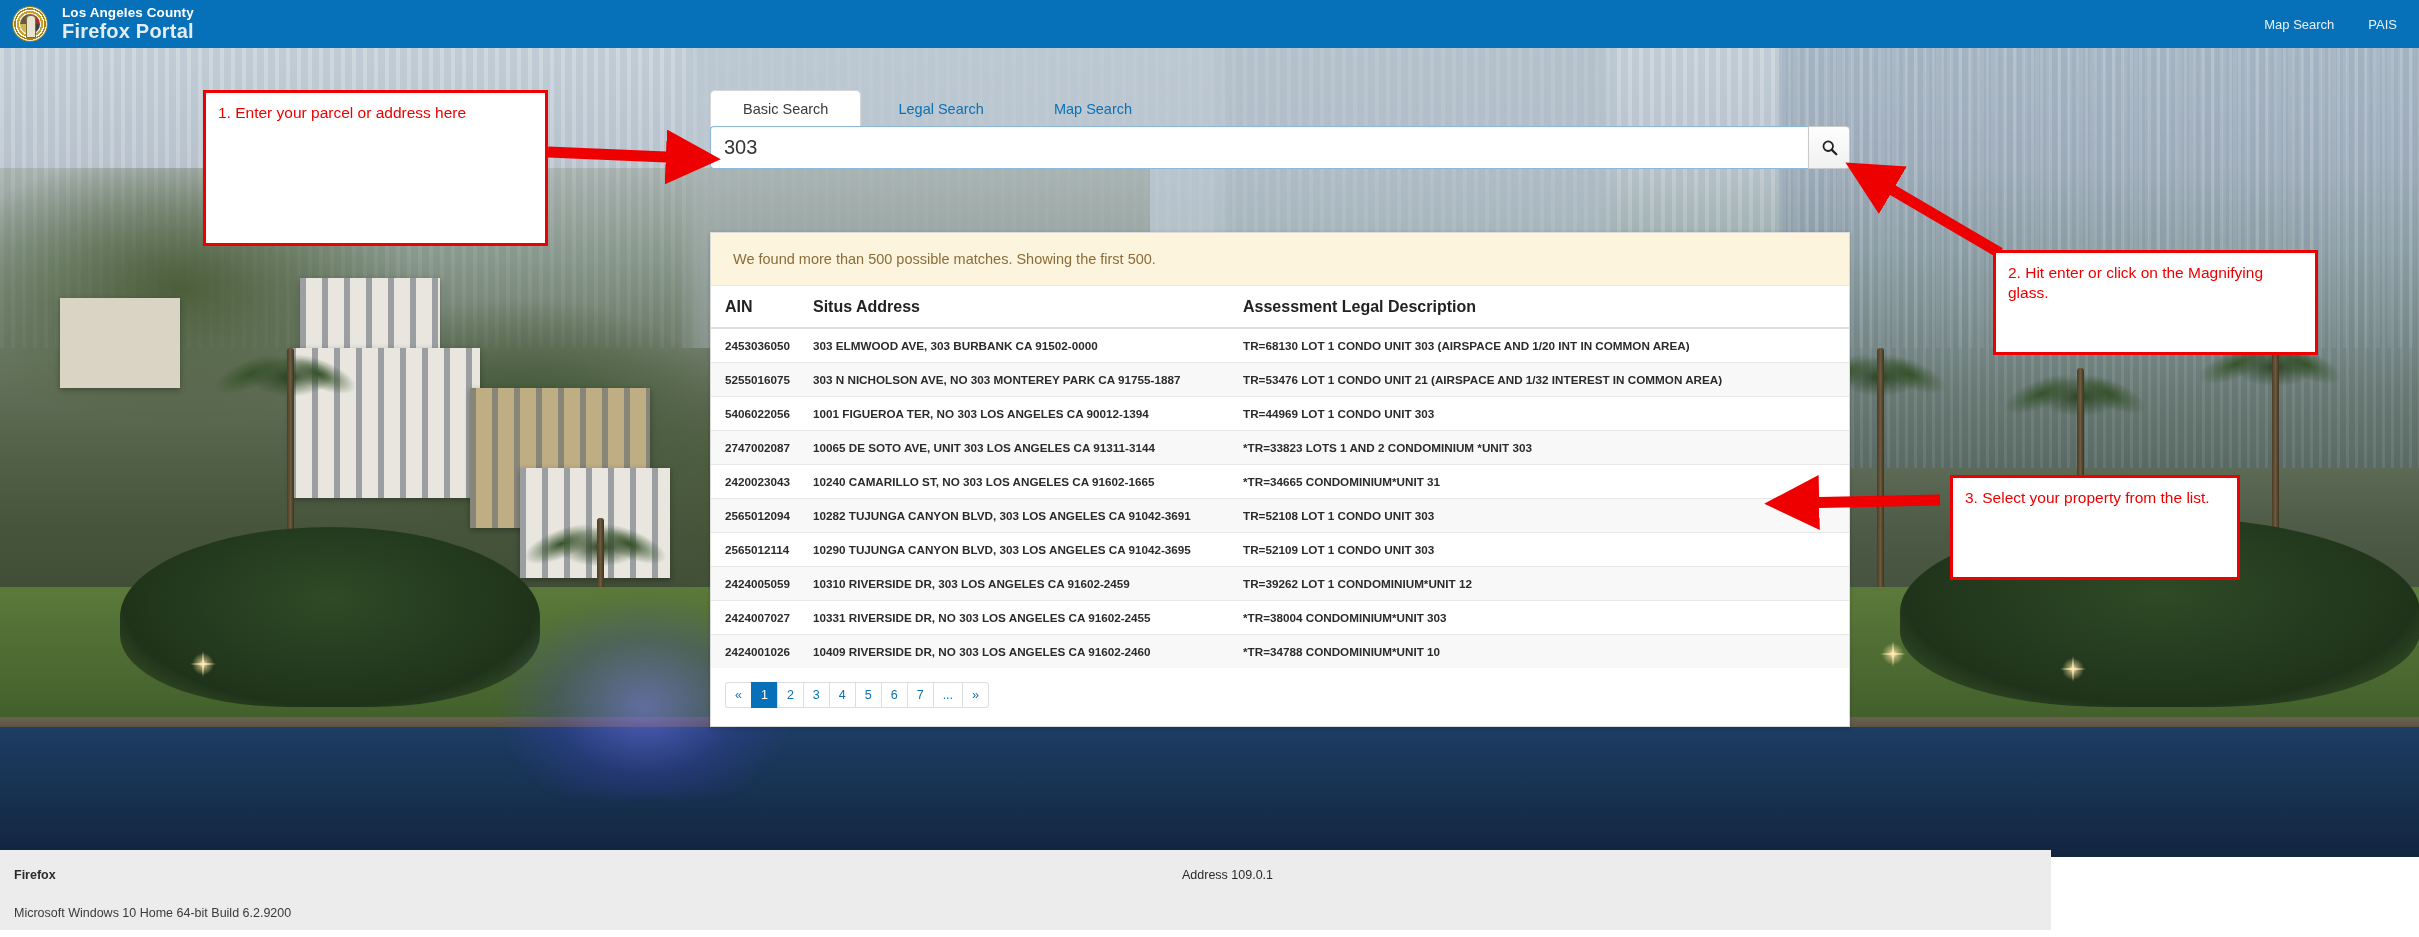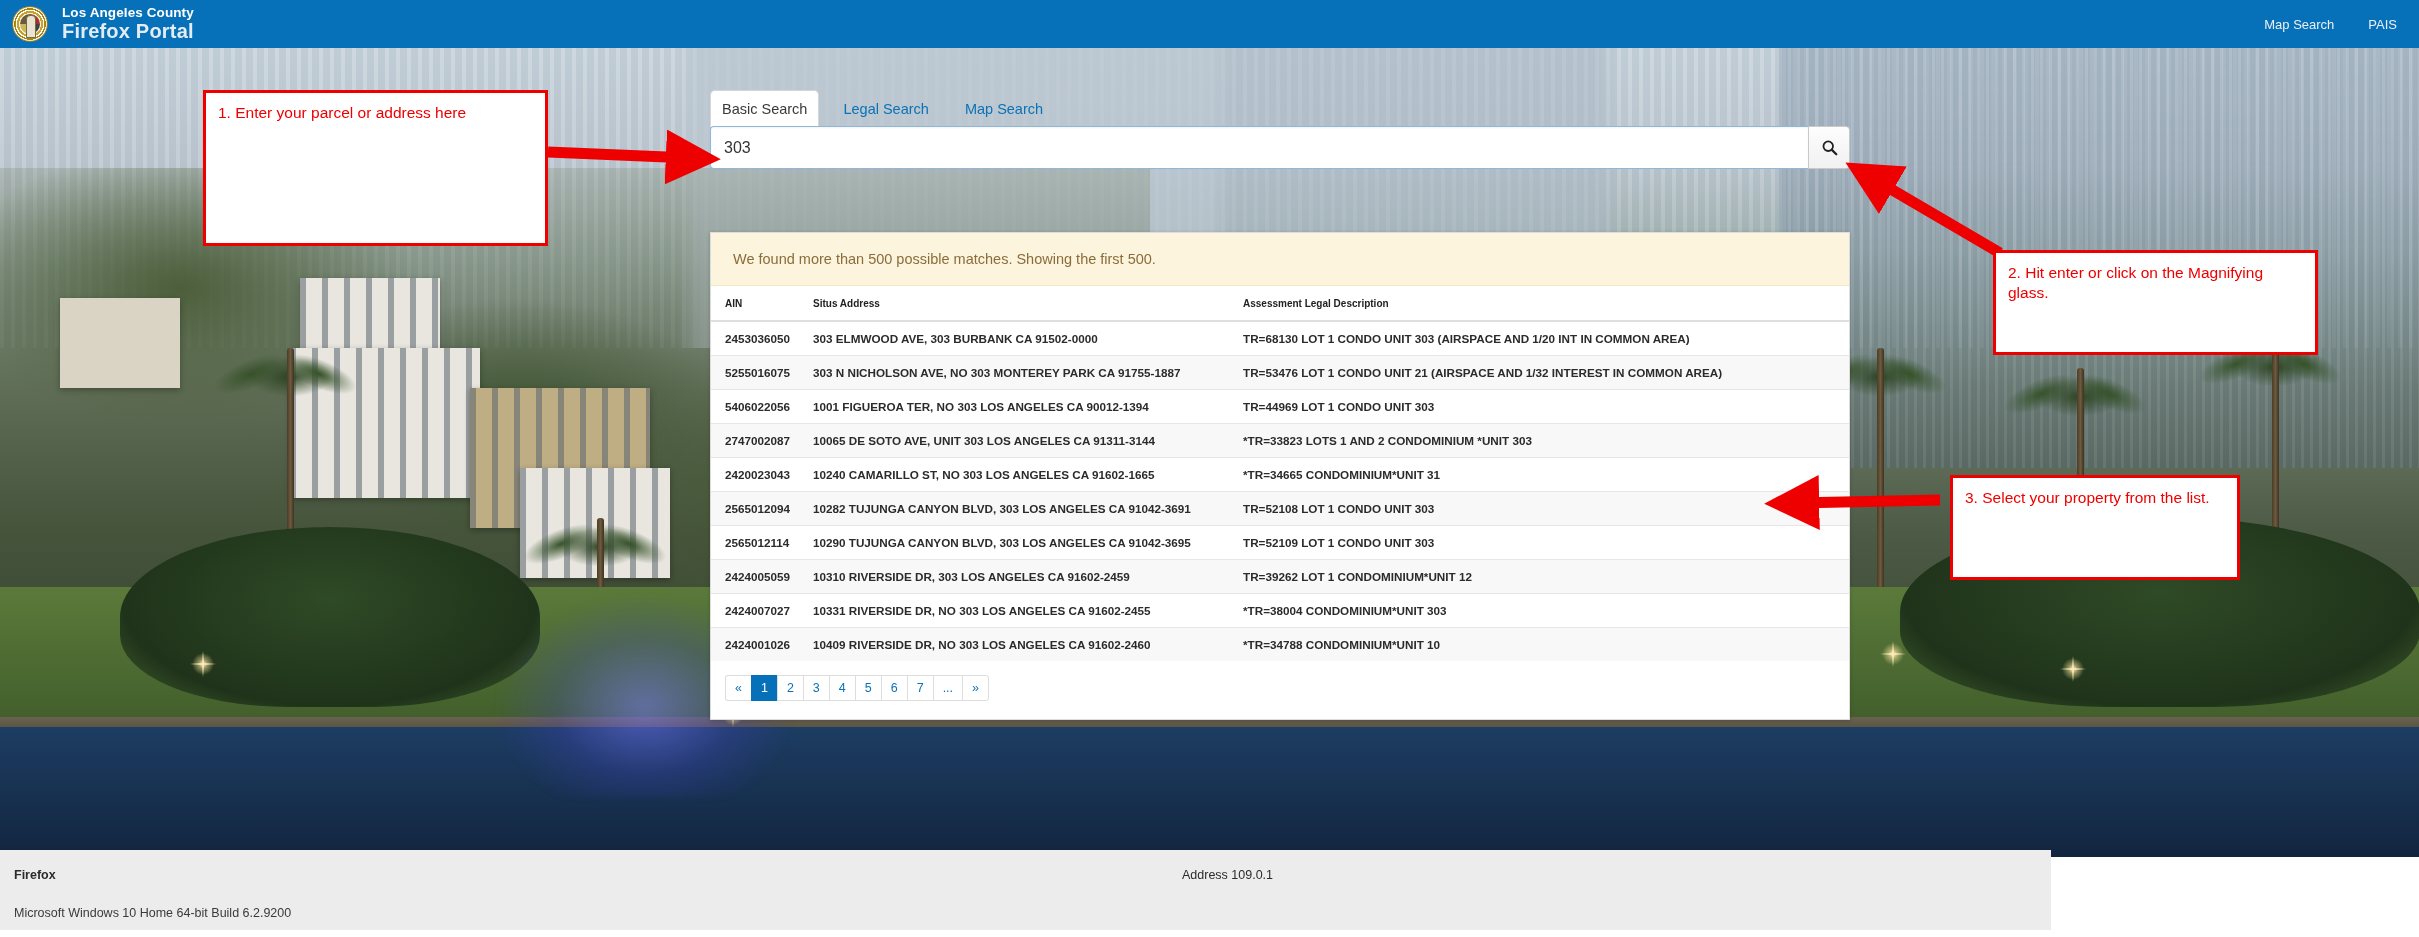--- a/index.html
+++ b/index.html
@@ -119,31 +119,31 @@
   .brand { margin-left:14px; line-height:1.05; }
   .brand .l1 { color:#ffffff; font-size:13.5px; font-weight:bold; letter-spacing:.1px; }
   .brand .l2 { color:#e4ecf3; font-size:20px; font-weight:bold; letter-spacing:.2px; margin-top:1px; }
   .header-nav { margin-left:auto; display:flex; align-items:center; gap:34px; padding-right:22px; }
   .header-nav a { color:#e9f0f6; font-size:13px; text-decoration:none; }
 
   
   .search-wrap { position:absolute; left:710px; top:90px; width:1140px; z-index:20; }
   .tabs { display:flex; align-items:flex-end; }
   .tab {
-    padding:10px 11px 9px; font-size:14.5px; cursor:pointer;
+    padding:10px 32px 9px; font-size:14.5px; cursor:pointer;
     background:transparent; color:#0b72b5; border:1px solid transparent;
-    border-radius:5px 5px 0 0; margin-right:12px;
+    border-radius:5px 5px 0 0; margin-right:4px;
   }
   .tab.active {
     background:#ffffff; color:#3a3a3a; font-weight:normal;
     border-color:#d6d6d6; border-bottom-color:#ffffff;
   }
   .searchbar { display:flex; align-items:stretch; margin-top:-1px; }
   .searchbar input {
-    flex:1; height:43px; padding:0 13px; font-size:16px; color:#353535;
+    flex:1; height:43px; padding:0 13px; font-size:20px; color:#353535;
     border:1px solid #8fb8d8; border-right:none; border-radius:4px 0 0 4px;
     background:#ffffff; outline:none; font-family:"Liberation Sans", sans-serif;
     box-shadow: inset 0 1px 2px rgba(0,0,0,.05);
   }
   .searchbtn {
     width:42px; height:43px; background:linear-gradient(to bottom,#fdfdfd,#f1f1f1);
     border:1px solid #c9c9c9; border-radius:0 4px 4px 0; cursor:pointer;
     display:flex; align-items:center; justify-content:center;
   }
 
@@ -152,21 +152,21 @@
     position:absolute; left:710px; top:232px; width:1140px;
     background:#ffffff; border:1px solid #dcdcdc; z-index:20;
     box-shadow: 0 1px 4px rgba(0,0,0,.18);
   }
   .alert {
     background:#fcf4dc; color:#8a6d3b; font-size:14.5px;
     padding:18px 22px; border-bottom:1px solid #f3e7c4;
   }
   table { width:100%; border-collapse:collapse; }
   thead th {
-    text-align:left; font-size:10px; color:#222; font-weight:bold;
+    text-align:left; font-size:16px; color:#222; font-weight:bold;
     padding:12px 8px 11px 14px; border-bottom:2px solid #dfdfdf;
     white-space:nowrap;
   }
   thead th.c-ain   { width:88px; }
   thead th.c-situs { width:430px; }
   tbody td {
     font-size:11.7px; color:#2b2b2b; padding:10px 8px 10px 14px;
     border-top:1px solid #e6e6e6; white-space:nowrap; font-weight:bold;
   }
   tbody tr:nth-child(even) { background:#f8f8f8; }

